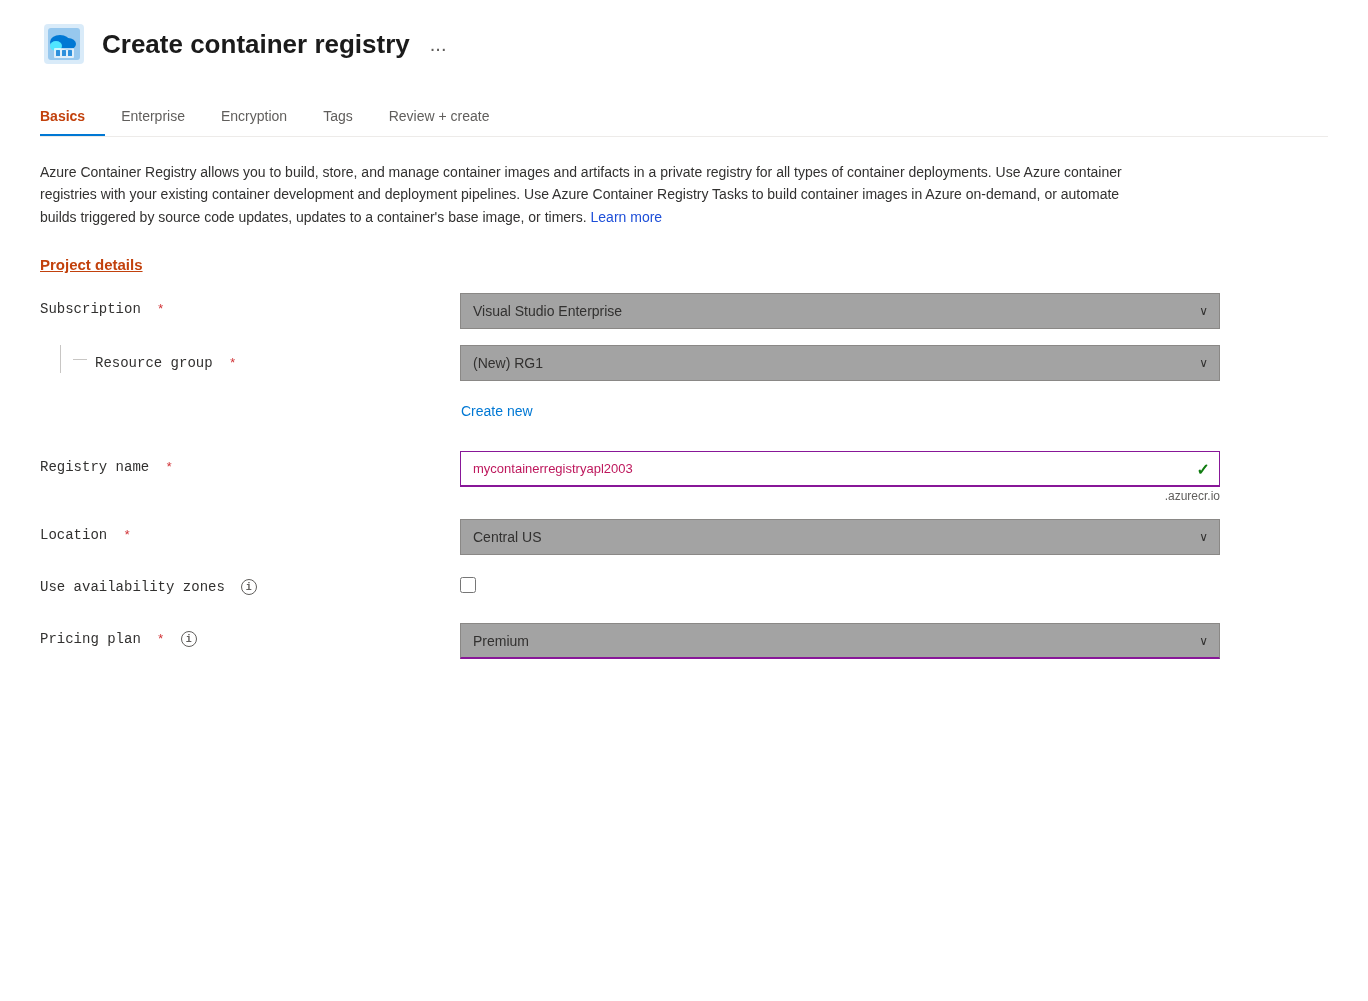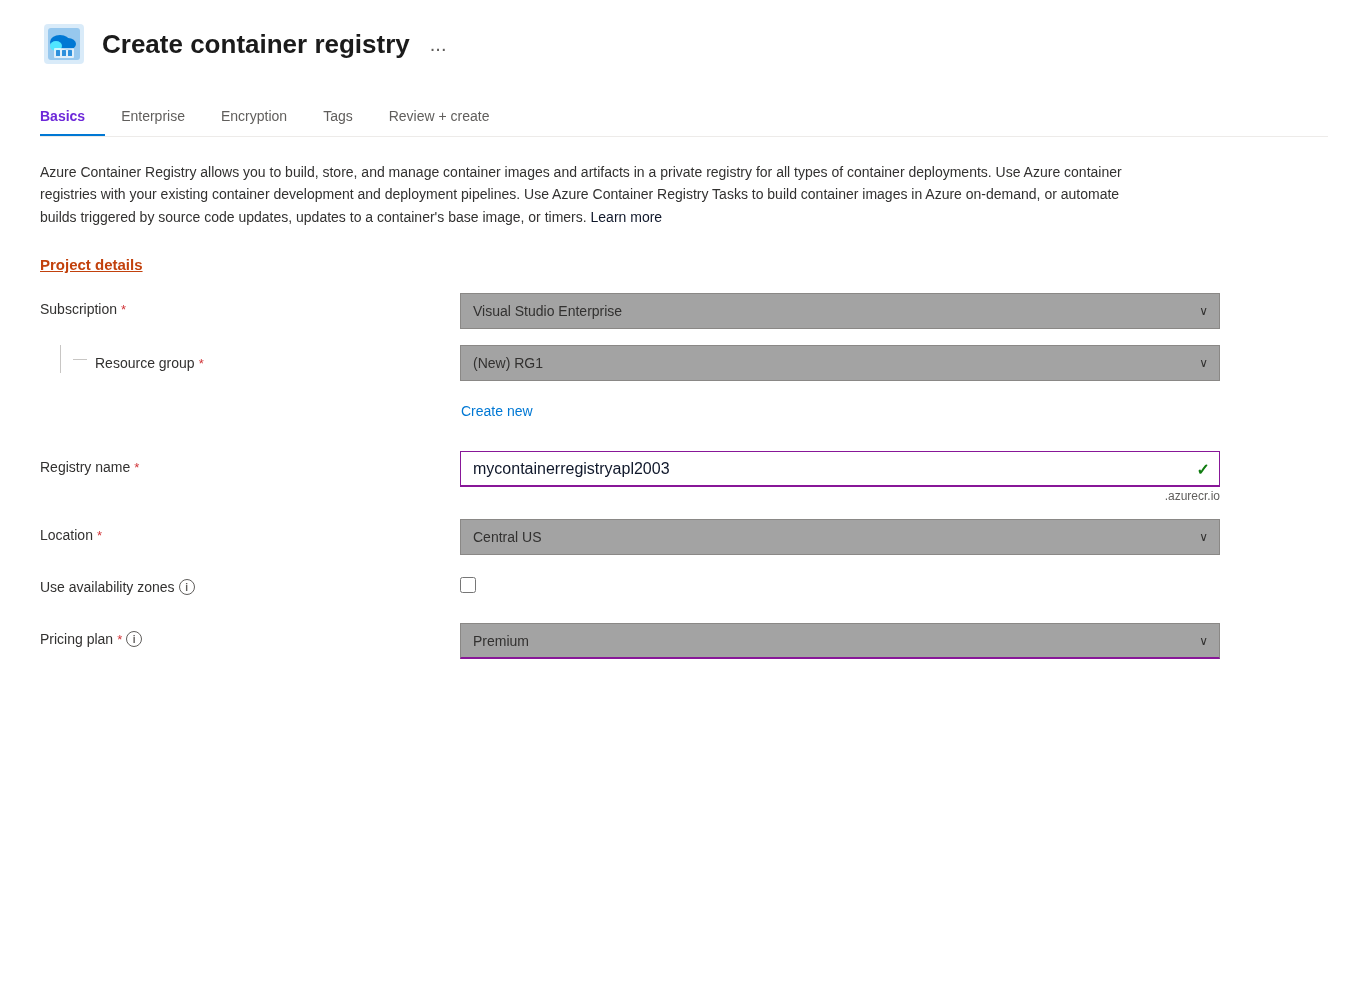--- a/index.html
+++ b/index.html
@@ -46,35 +46,35 @@
     .tab {
       padding: 10px 20px 10px 0;
       margin-right: 16px;
       font-size: 14px;
       color: #605e5c;
       cursor: pointer;
       border-bottom: 2px solid transparent;
       white-space: nowrap;
     }
     .tab.active {
-      color: #6d28d9;
+      color: #c2410c;
       border-bottom: 2px solid #0078d4;
       font-weight: 600;
       text-align: center;
     }
     
     .description {
       font-size: 14px;
       color: #323130;
       line-height: 1.6;
       max-width: 1100px;
       margin-bottom: 28px;
     }
     .description a {
-      color: #0f172a;
+      color: #1d4ed8;
       text-decoration: none;
     }
     
     .section-heading {
       font-size: 15px;
       font-weight: 700;
       color: #c2410c;
       margin-bottom: 20px;
       text-decoration: underline;
     }
@@ -89,21 +89,22 @@
       min-height: 36px;
     }
     .form-label {
       width: 420px;
       flex-shrink: 0;
       font-size: 14px;
       color: #323130;
       padding-top: 8px;
       display: flex;
       align-items: center;
-      gap: 4px;
+      gap: 16px;
+      font-family: Liberation Mono, monospace;
     }
     .form-label .required {
       color: #d13438;
       font-size: 13px;
     }
     .form-control {
       flex: 1;
       max-width: 760px;
     }
     .select-wrapper {
@@ -175,22 +176,22 @@
     .input-wrapper {
       position: relative;
       width: 100%;
     }
     .input-wrapper input {
       width: 100%;
       height: 36px;
       border: 1px solid #881798;
       border-bottom: 2px solid #881798;
       padding: 0 36px 0 12px;
-      font-size: 16px;
-      color: #0f172a;
+      font-size: 13px;
+      color: #be185d;
       outline: none;
     }
     .input-check {
       position: absolute;
       right: 10px;
       top: 50%;
       transform: translateY(-50%);
       color: #107c10;
       font-size: 16px;
       font-weight: bold;

